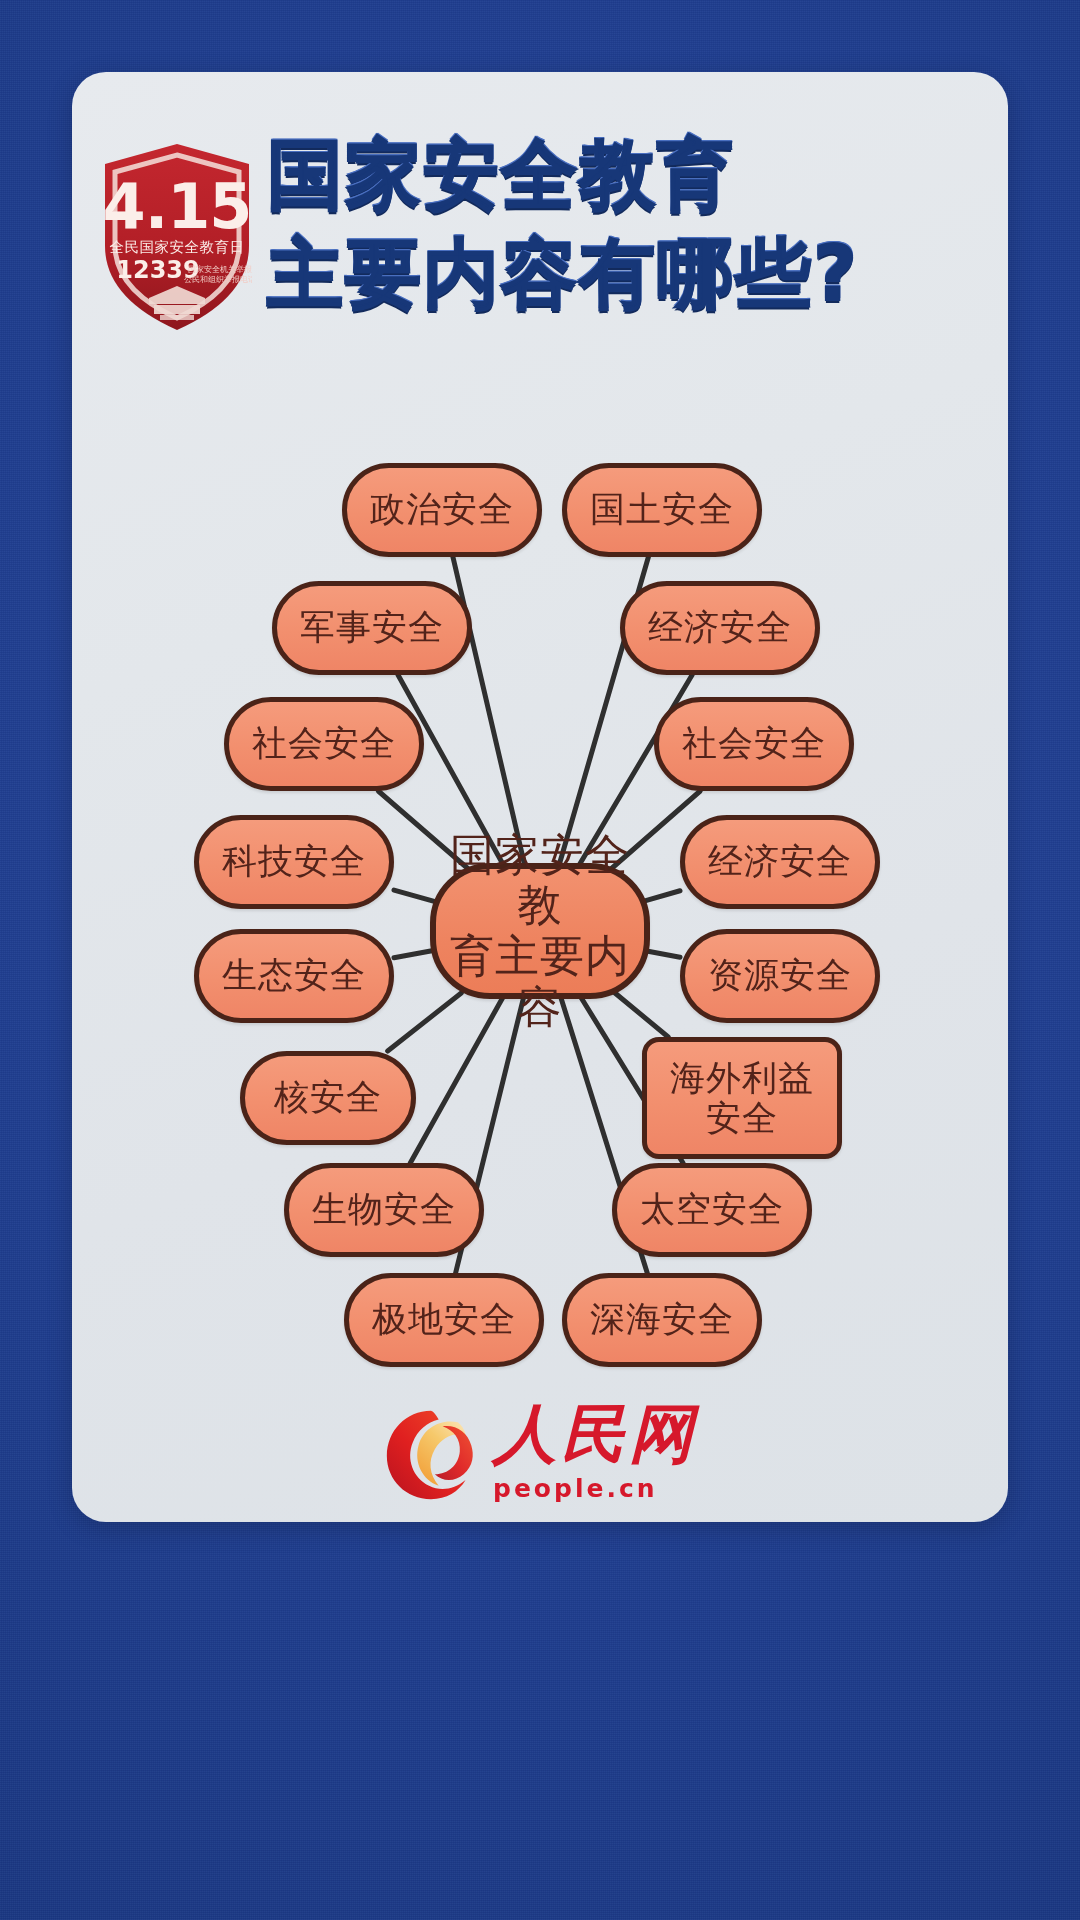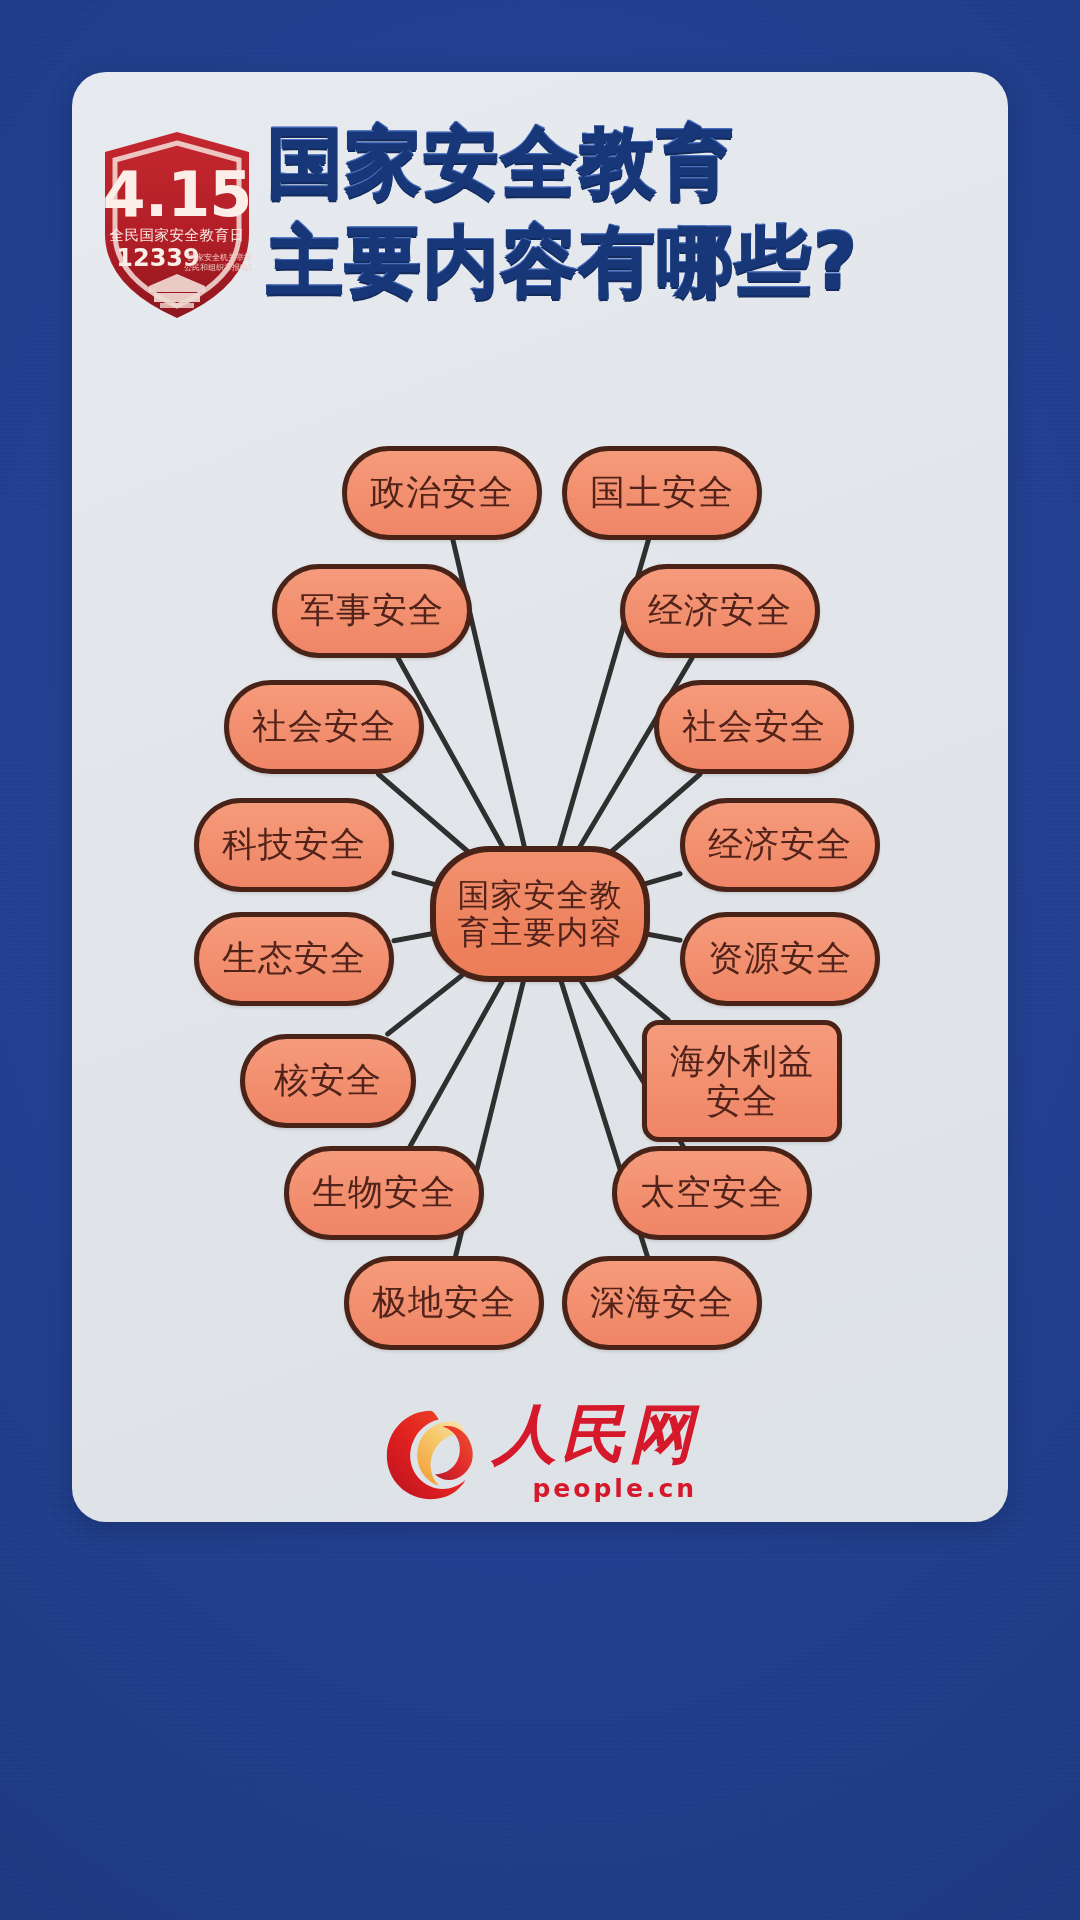--- a/index.html
+++ b/index.html
@@ -26,21 +26,21 @@
     left:72px;top:72px;
     width:936px;height:1450px;
     border-radius:34px;
     background:linear-gradient(160deg,#e7eaee 0%,#e3e7eb 35%,#e0e4e9 65%,#dde2e7 100%);
     box-shadow:0 6px 26px rgba(0,0,0,.18);
     overflow:hidden;
   }
 
   
   #header{
-    position:absolute;left:0;top:48px;width:100%;height:230px;
+    position:absolute;left:0;top:60px;width:100%;height:230px;
   }
   
   #badge{
     position:absolute;left:30px;top:10px;
     width:150px;height:190px;
   }
   #badge svg{display:block;}
   .badge-num{
     font-family:"DejaVu Sans",sans-serif;
     font-weight:bold;
@@ -61,21 +61,21 @@
        0 -2px 0 #4a6fc0,
        1px -2px 0 #4a6fc0,
       -1px -2px 0 #4a6fc0,
        0 3px 0 #122a5c;
   }
   #title-line-1{font-size:76px;}
   #title-line-2{font-size:76px;margin-top:14px;}
 
   
   #map{
-    position:absolute;left:0;top:286px;width:936px;height:1020px;
+    position:absolute;left:0;top:303px;width:936px;height:1020px;
   }
   #edges{position:absolute;left:0;top:0;width:936px;height:1020px;}
 
   .node{
     position:absolute;
     box-sizing:border-box;
     background:linear-gradient(180deg,#f59b7c 0%,#f28f6e 55%,#ef8566 100%);
     border:5px solid #4a2318;
     color:#52231a;
     display:flex;align-items:center;justify-content:center;
@@ -88,32 +88,32 @@
     border-radius:48px;
     box-shadow:0 2px 3px rgba(0,0,0,.10);
     white-space:pre-line;
     z-index:3;
   }
   .node.two-line{border-radius:17px;line-height:1.15;}
   #node-center{
     background:linear-gradient(180deg,#f2916f 0%,#ee835f 60%,#ec7d58 100%);
     border-width:6px;
     border-radius:60px;
-    font-size:32px;
+    font-size:44px;
     z-index:4;
   }
 
   
   #footer{
     position:absolute;left:0;top:1310px;width:936px;height:140px;
     display:flex;align-items:center;justify-content:center;
   }
   #logo{display:flex;align-items:flex-end;gap:14px;}
   #logo-mark{width:96px;height:96px;flex:0 0 auto;}
-  #logo-words{display:flex;flex-direction:column;align-items:flex-end;}
+  #logo-words{display:flex;flex-direction:column;align-items:flex-start;}
   #logo-cn{
     font-family:"DejaVu Serif","Liberation Serif",serif;
     font-weight:bold;
     font-size:64px;
     color:#d6182b;
     letter-spacing:4px;
     line-height:1;
     font-style:italic;
   }
   #logo-en{

